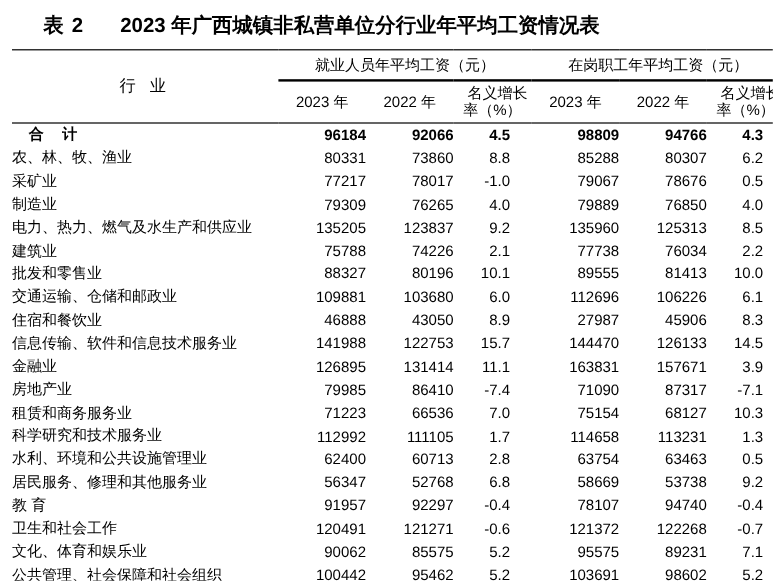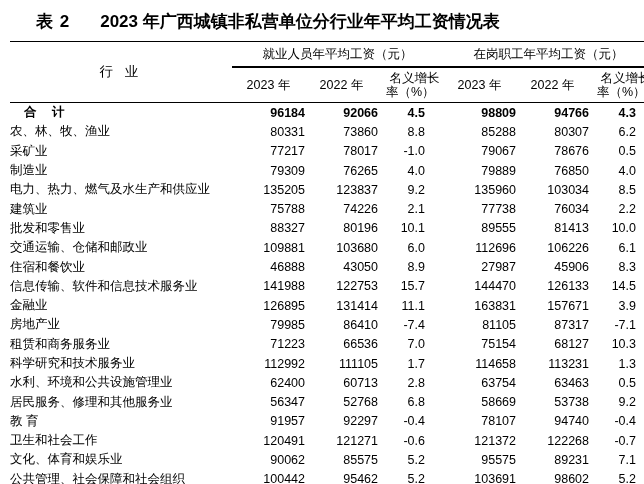--- a/index.html
+++ b/index.html
@@ -195,21 +195,21 @@
         <td class="num">79889</td>
         <td class="num">76850</td>
         <td class="num rate">4.0</td>
       </tr>
       <tr class="data">
         <td class="industry">电力、热力、燃气及水生产和供应业</td>
         <td class="num">135205</td>
         <td class="num">123837</td>
         <td class="num rate">9.2</td>
         <td class="num">135960</td>
-        <td class="num">103034</td>
+        <td class="num">125313</td>
         <td class="num rate">8.5</td>
       </tr>
       <tr class="data">
         <td class="industry">建筑业</td>
         <td class="num">75788</td>
         <td class="num">74226</td>
         <td class="num rate">2.1</td>
         <td class="num">77738</td>
         <td class="num">76034</td>
         <td class="num rate">2.2</td>
@@ -257,21 +257,21 @@
         <td class="num rate">11.1</td>
         <td class="num">163831</td>
         <td class="num">157671</td>
         <td class="num rate">3.9</td>
       </tr>
       <tr class="data">
         <td class="industry">房地产业</td>
         <td class="num">79985</td>
         <td class="num">86410</td>
         <td class="num rate">-7.4</td>
-        <td class="num">81105</td>
+        <td class="num">71090</td>
         <td class="num">87317</td>
         <td class="num rate">-7.1</td>
       </tr>
       <tr class="data">
         <td class="industry">租赁和商务服务业</td>
         <td class="num">71223</td>
         <td class="num">66536</td>
         <td class="num rate">7.0</td>
         <td class="num">75154</td>
         <td class="num">68127</td>

